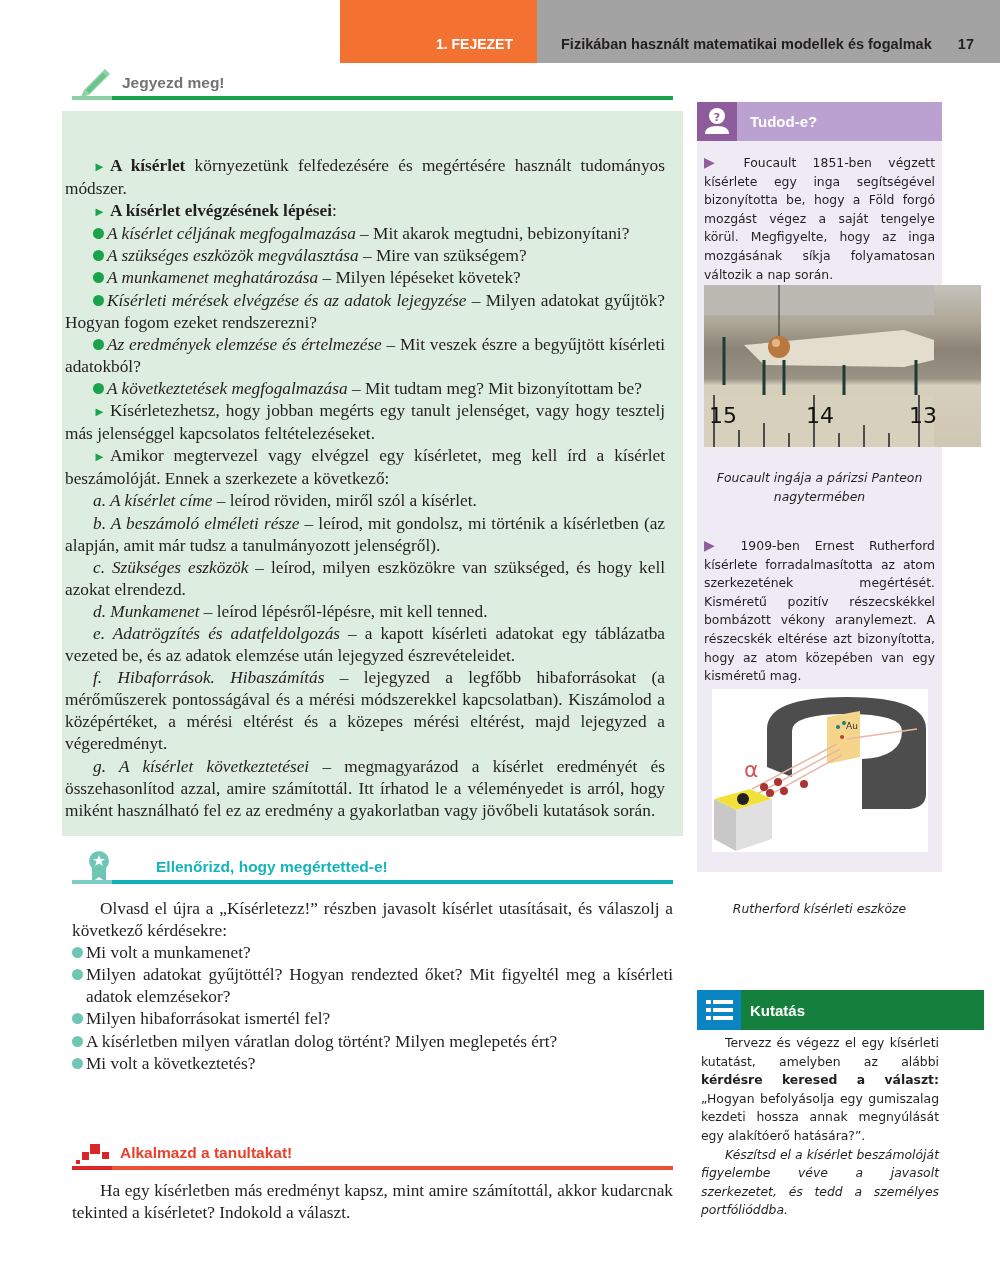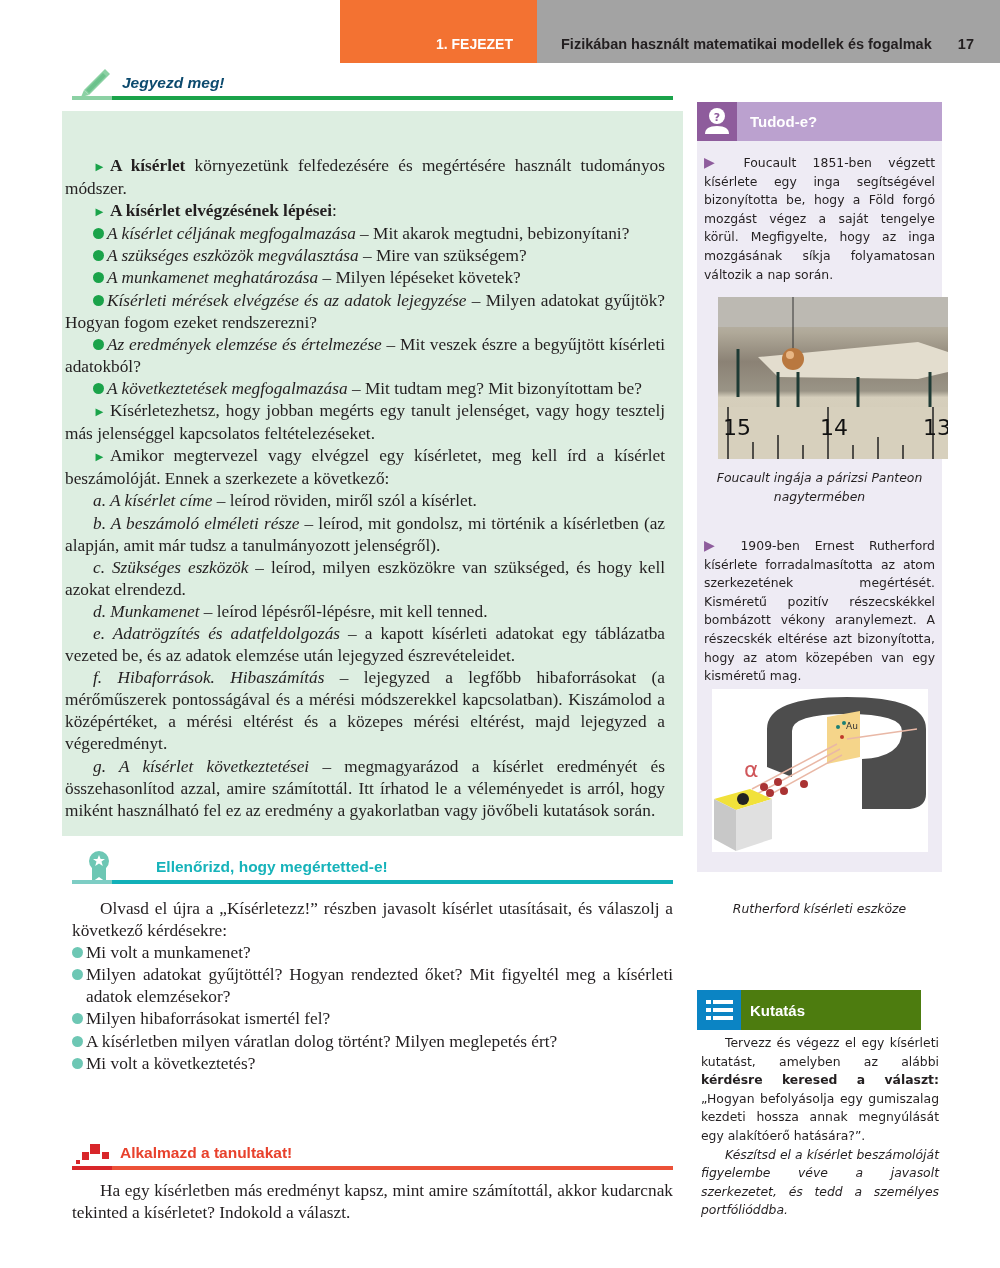--- a/index.html
+++ b/index.html
@@ -16,21 +16,21 @@
   .hdr-title .pg { position: absolute; right: 26px; top: 36px; }
 
   
   .sec-head { position: absolute; left: 72px; width: 601px; height: 36px; }
   .sec-head .ttl { position: absolute; left: 50px; top: 10px; font-family: "Liberation Sans", sans-serif;
                    font-weight: bold; font-size: 15.5px; }
   .sec-head .bar { position: absolute; left: 0; bottom: 0; width: 100%; height: 4px; }
   .sec-head .bar .lt { position: absolute; left: 0; top: 0; width: 40px; height: 4px; }
   .sec-head .icon { position: absolute; left: 0; top: 0; width: 44px; height: 32px; }
 
-  .green .ttl { color: #0c4a6e; font-style: italic; }
+  .green .ttl { color: #737373; }
   .green .bar { background: #1aa34a; }
   .green .bar .lt { background: #8cd1a4; }
 
   .teal .ttl { color: #17b3ba; }
   .teal .bar { background: #11b0b8; }
   .teal .bar .lt { background: #7dcdc4; }
 
   .red .ttl { color: #e8412c; }
   .red .bar { background: #ec5138; }
   .red .bar .lt { background: #d8262a; }
@@ -53,29 +53,29 @@
   
   .tudod { position: absolute; left: 697px; top: 102px; width: 245px; height: 770px; background: #eeebf4; }
   .tudod .head { position: absolute; left: 0; top: 0; width: 245px; height: 39px; background: #bba1cf; }
   .tudod .head .ic { position: absolute; left: 0; top: 0; width: 40px; height: 39px; background: #8e5c9c; }
   .tudod .head .ttl { position: absolute; left: 53px; top: 11px; color: #fff; font-family: "Liberation Sans", sans-serif;
                       font-weight: bold; font-size: 15px; }
   .side-text { font-family: "DejaVu Sans", sans-serif; font-size: 12.4px; line-height: 18.6px; text-align: justify;
                color: #231f20; }
   .ptri { color: #8e5c9c; font-size: 14px; }
   .tudod .t1 { position: absolute; left: 7px; top: 51px; width: 231px; }
-  .tudod .photo { position: absolute; left: 7px; top: 195px; width: 230px; height: 162px; overflow: hidden;
-                  background: linear-gradient(#c4c2bc 0%, #b0a999 22%, #8b8275 40%, #9a9486 58%, #d6cfbc 62%, #cfc7b4 100%); margin-left: 14px; }
+  .tudod .photo { position: absolute; left: 7px; top: 183px; width: 277px; height: 162px; overflow: hidden;
+                  background: linear-gradient(#c4c2bc 0%, #b0a999 22%, #8b8275 40%, #9a9486 58%, #d6cfbc 62%, #cfc7b4 100%); }
   .tudod .cap { position: absolute; left: 0; width: 245px; text-align: center; font-family: "DejaVu Sans", sans-serif;
                 font-style: italic; font-size: 12.4px; line-height: 18.6px; }
   .tudod .t2 { position: absolute; left: 7px; top: 434px; width: 231px; }
   .tudod .diagram { position: absolute; left: 15px; top: 587px; width: 216px; height: 163px; background: #fff; }
 
   .kutatas { position: absolute; left: 697px; top: 990px; width: 245px; height: 240px; }
-  .kutatas .head { position: absolute; left: 0; top: 0; width: 224px; height: 40px; background: #4d7c0f; }
+  .kutatas .head { position: absolute; left: 0; top: 0; width: 287px; height: 40px; background: #15803d; }
   .kutatas .head .ic { position: absolute; left: 0; top: 0; width: 44px; height: 40px; background: #0b84c4; }
   .kutatas .head .ttl { position: absolute; left: 53px; top: 12px; color: #fff; font-family: "Liberation Sans", sans-serif;
                         font-weight: bold; font-size: 15px; }
   .kutatas .t1 { position: absolute; left: 4px; top: 44px; width: 238px; }
 </style>
 </head>
 <body>
 
 <div class="hdr-chapter">
   <span>1. FEJEZET</span>

